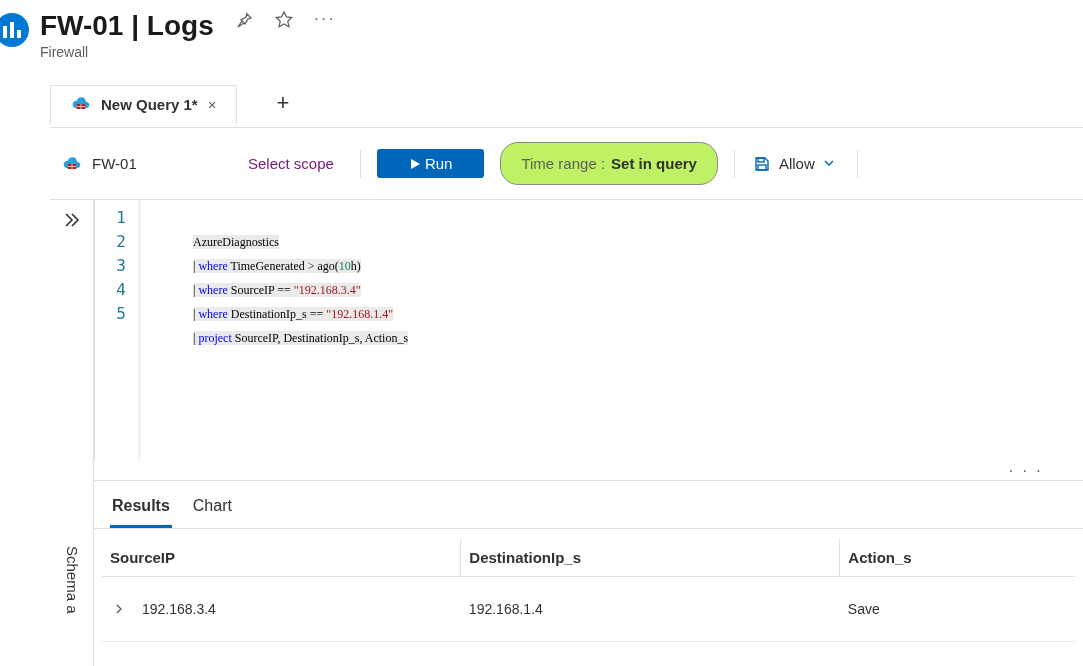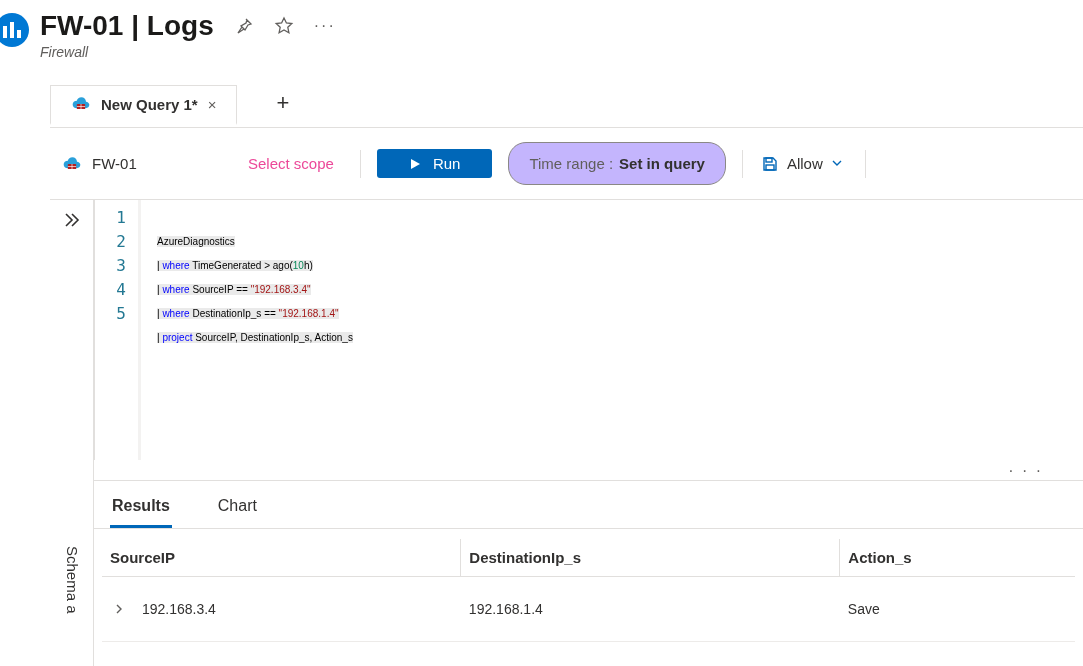--- a/index.html
+++ b/index.html
@@ -22,23 +22,23 @@
     .header-icon {
       width: 40px;
       height: 40px;
       margin-left: -8px;
       margin-right: 8px;
       display: flex;
       align-items: center;
       justify-content: center;
     }
     .title-block { display: flex; flex-direction: column; }
-    .title-row { display: flex; align-items: center; gap: 20px; }
+    .title-row { display: flex; align-items: flex-start; gap: 20px; }
     .title-main { font-size: 28px; font-weight: 600; color: #1b1a19; }
-    .title-sub { font-size: 14px; color: #605e5c; margin-top: 2px; font-style: italic; }
+    .title-sub { font-size: 14px; color: #605e5c; margin-top: 2px; }
     .icon-btn { color: #605e5c; cursor: pointer; display: flex; align-items: center; }
     .icon-btn svg { width: 20px; height: 20px; }
 
     
     .tabs-row {
       display: flex;
       align-items: center;
       margin-top: 20px;
       margin-left: 50px;
       border-bottom: 1px solid #e1dfdd;
@@ -71,37 +71,37 @@
     
     .toolbar {
       display: flex;
       align-items: center;
       gap: 16px;
       margin-left: 50px;
       padding: 14px 0 14px 12px;
       font-size: 15px;
     }
     .toolbar .resource-name { display: flex; gap: 10px; color: #323130; min-width: 170px; }
-    .toolbar .select-scope { color: #ec4899; cursor: pointer; margin-right: 10px; }
+    .toolbar .select-scope { color: #701a75; cursor: pointer; margin-right: 10px; }
     .tb-divider { width: 1px; height: 28px; background: #e1dfdd; }
     .run-btn {
-      display: flex; align-items: center; gap: 12px;
+      display: flex; align-items: center; gap: 4px;
       background: #0067b8; color: #ffffff;
       padding: 6px 32px;
       border-radius: 3px;
       border: none;
       font-size: 15px;
       cursor: pointer;
     }
     .time-range-btn {
       display: flex; gap: 6px;
       border: 1px solid #8a8886;
       padding: 12px 20px;
       border-radius: 18px;
-      background: #c4b5fd;
+      background: #bef264;
       color: #323130;
       cursor: pointer;
     }
     .time-range-btn .tr-label { color: #605e5c; }
     .time-range-btn .tr-value { font-weight: 600; }
     .save-btn {
       display: flex; align-items: center; gap: 8px;
       color: #323130;
       cursor: pointer;
       padding: 6px 2px;
@@ -164,41 +164,42 @@
       padding: 6px 12px 0 0;
       color: #237893;
       font-family: "Consolas", monospace;
       font-size: 16px;
       line-height: 24px;
       user-select: none;
       border-right: 3px solid #f3f2f1;
     }
     .gutter div { height: 24px; }
     .code {
-      font-family: Liberation Sans, sans-serif;
-      font-size: 10px;
+      font-family: Liberation Serif, serif;
+      font-size: 12px;
       line-height: 24px;
       padding: 6px 0 0 16px;
       white-space: pre;
+      margin-left: 36px;
     }
     .tok-id   { color: #000000; }
     .tok-kw   { color: #0000ff; }
     .tok-str  { color: #a31515; }
     .tok-num  { color: #098658; }
     .tok-op   { color: #000000; }
     .tok-pipe { color: #000000; }
     .tok-paren { color: #000000; }
     .line-hilite { background: #eaeaea; }
 
     
     .results-dots { text-align: right; padding: 2px 40px 0 0; color: #605e5c; letter-spacing: 2px; cursor: pointer; }
     .results-area { border-top: 1px solid #e1dfdd; }
     .rtabs {
       display: flex;
-      gap: 44px;
+      gap: 19px;
       padding: 10px 0 0 16px;
       font-size: 16px;
       border-bottom: 1px solid #e1dfdd;
     }
     .rtab {
       padding: 6px 2px 10px 2px;
       cursor: pointer;
       color: #323130;
     }
     .rtab.active {

